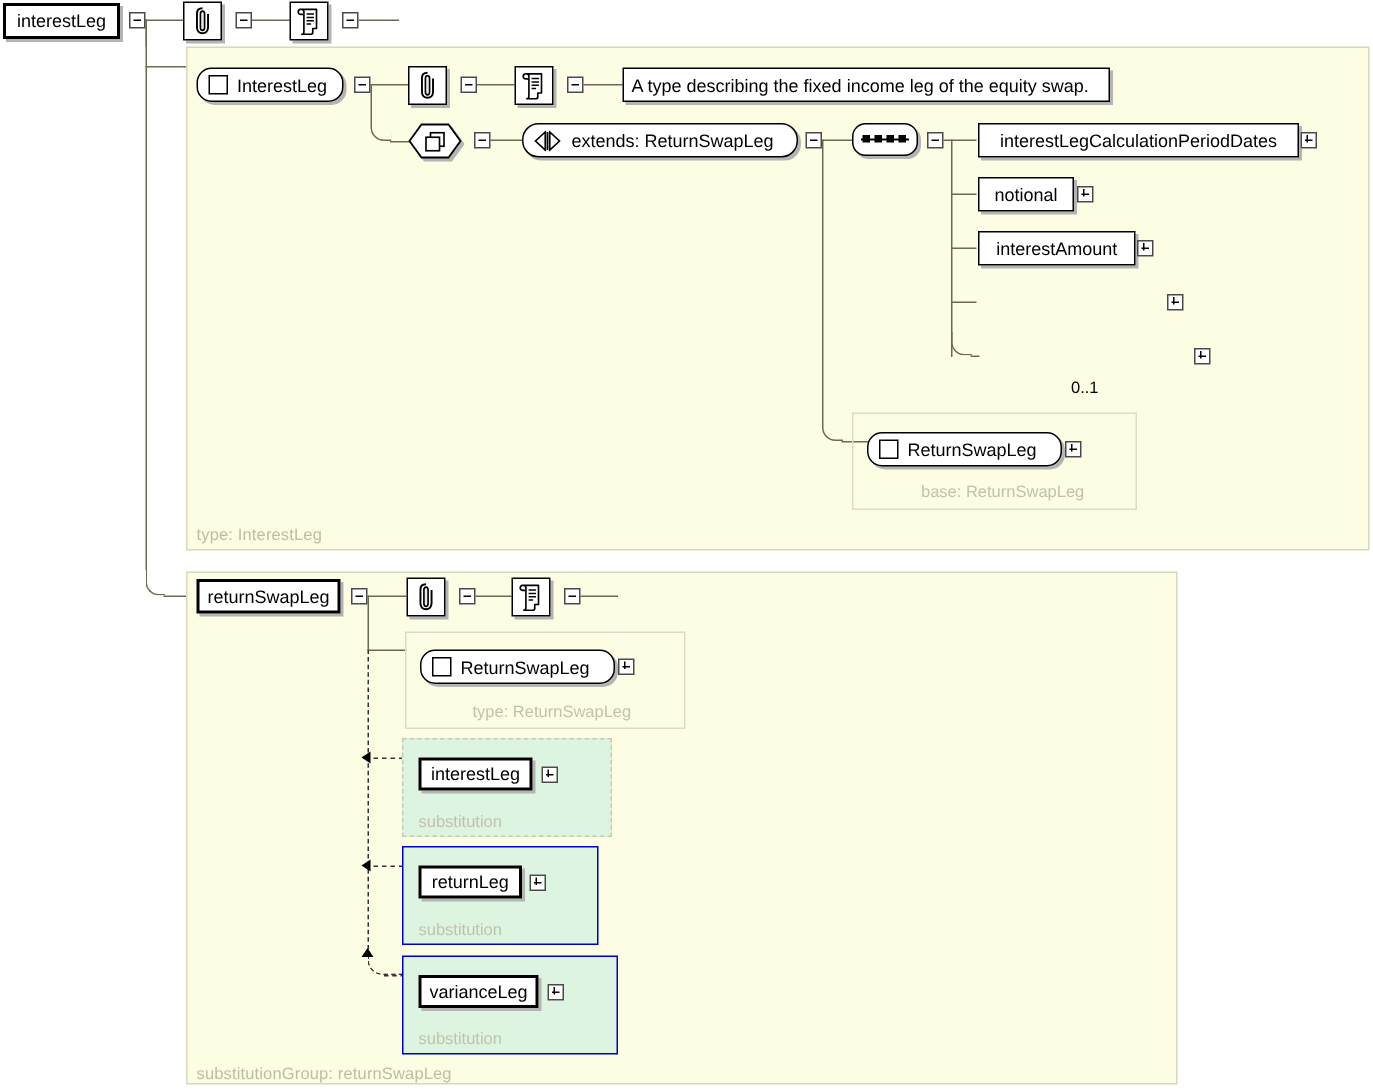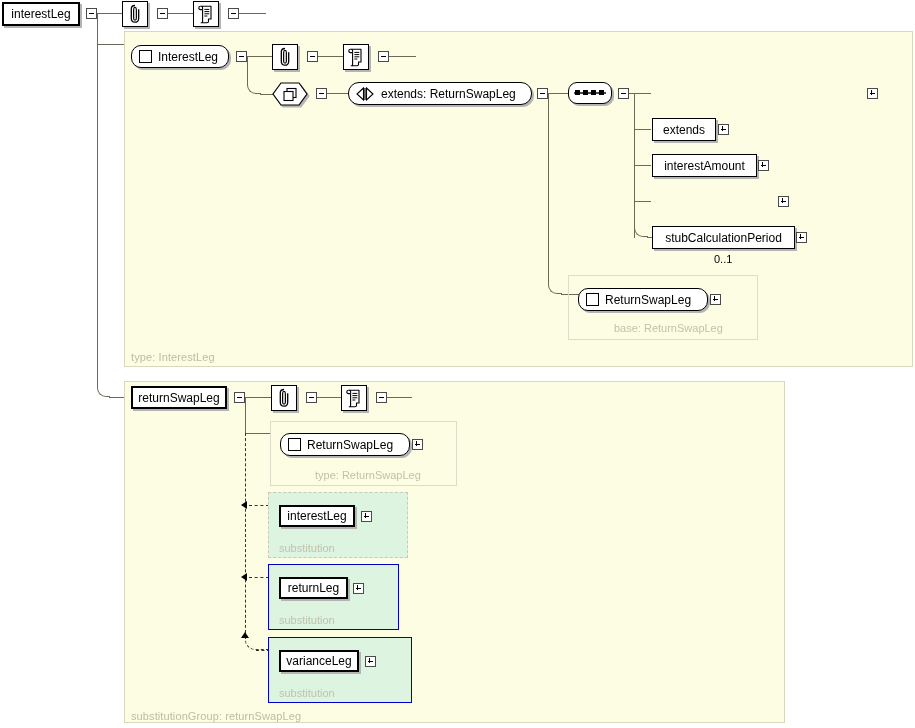--- a/index.html
+++ b/index.html
@@ -313,20 +313,21 @@
       <path d="M3.5 2.2 C2.4 2.2 1.8 3.0 1.8 4.0 C1.8 5.0 2.4 5.6 3.5 5.6 L5.6 5.6" fill="#fff" stroke="#000" stroke-width="1.1"></path>
       <line x1="7.4" y1="5.4" x2="12.3" y2="5.4" stroke="#000" stroke-width="1"></line>
       <line x1="7.4" y1="7.6" x2="12.3" y2="7.6" stroke="#000" stroke-width="1"></line>
       <line x1="7.4" y1="9.8" x2="12.3" y2="9.8" stroke="#000" stroke-width="1"></line>
       <line x1="7.4" y1="12.0" x2="10.4" y2="12.0" stroke="#000" stroke-width="1"></line>
     </svg>
   </div>
   <div class="tgl" style="left:378px; top:51px;"></div>
   <div class="hline" style="left:389px; top:56px; width:27px;"></div>
 
+  <div class="tbox" style="left:415px; top:45px; width:325px; height:23px;">A type describing the fixed income leg of the equity swap.</div>
 
   <div class="hexnode" style="left:272px; top:82px;">
     <svg width="36" height="24" viewBox="0 0 36 24" aria-hidden="true">
       <path d="M9 1 L27 1 L35 12 L27 23 L9 23 L1 12 Z" fill="#fff" stroke="#000" stroke-width="1.2"></path>
       <rect x="15" y="6.5" width="9" height="9" fill="#fff" stroke="#000" stroke-width="1.1"></rect>
       <rect x="12" y="9.5" width="9" height="9" fill="#fff" stroke="#000" stroke-width="1.1"></rect>
     </svg>
   </div>
   <div class="tgl" style="left:316px; top:88px;"></div>
   <div class="hline" style="left:327px; top:93px; width:23px;"></div>
@@ -360,39 +361,39 @@
   <div class="tgl" style="left:618px; top:88px;"></div>
 
   <div class="vline" style="left:634px; top:93px; height:145px;"></div>
   <div class="hline" style="left:629px; top:93px; width:22px;"></div>
   <div class="hline" style="left:634px; top:129px; width:17px;"></div>
   <div class="hline" style="left:634px; top:165px; width:17px;"></div>
   <div class="hline" style="left:634px; top:201px; width:17px;"></div>
   <div class="elbow" style="left:634px; top:221px; width:14px; height:16px;"></div>
   <div class="hline" style="left:647px; top:237px; width:6px;"></div>
 
+  <div class="ebox" style="left:652px; top:82px; width:214px; height:23px;">interestLegCalculationPeriodDates</div>
   <div class="tgl" style="left:867px; top:88px;">
     <span style="position:absolute;left:3px;top:1px;width:1px;height:5px;background:#000;"></span>
   </div>
 
-  <div class="ebox" style="left:652px; top:118px; width:64px; height:23px;">extends</div>
+  <div class="ebox" style="left:652px; top:118px; width:64px; height:23px;">notional</div>
   <div class="tgl" style="left:718px; top:124px;">
     <span style="position:absolute;left:3px;top:1px;width:1px;height:5px;background:#000;"></span>
   </div>
 
   <div class="ebox" style="left:652px; top:154px; width:105px; height:23px;">interestAmount</div>
   <div class="tgl" style="left:758px; top:160px;">
     <span style="position:absolute;left:3px;top:1px;width:1px;height:5px;background:#000;"></span>
   </div>
 
   <div class="tgl" style="left:778px; top:196px;">
     <span style="position:absolute;left:3px;top:1px;width:1px;height:5px;background:#000;"></span>
   </div>
 
-  <div class="ebox" style="left:652px; top:226px; width:143px; height:23px;">stubCalculationPeriod</div>
   <div class="tgl" style="left:796px; top:232px;">
     <span style="position:absolute;left:3px;top:1px;width:1px;height:5px;background:#000;"></span>
   </div>
   <div class="card" style="left:714px; top:253px;">0..1</div>
 
   <div class="typeframe" style="left:568px; top:275px; width:190px; height:65px;"></div>
   <div class="cap cap-octo" style="left:578px; top:288px; width:130px; height:23px;">
     <span class="sq"></span>
     <span>ReturnSwapLeg</span>
   </div>

